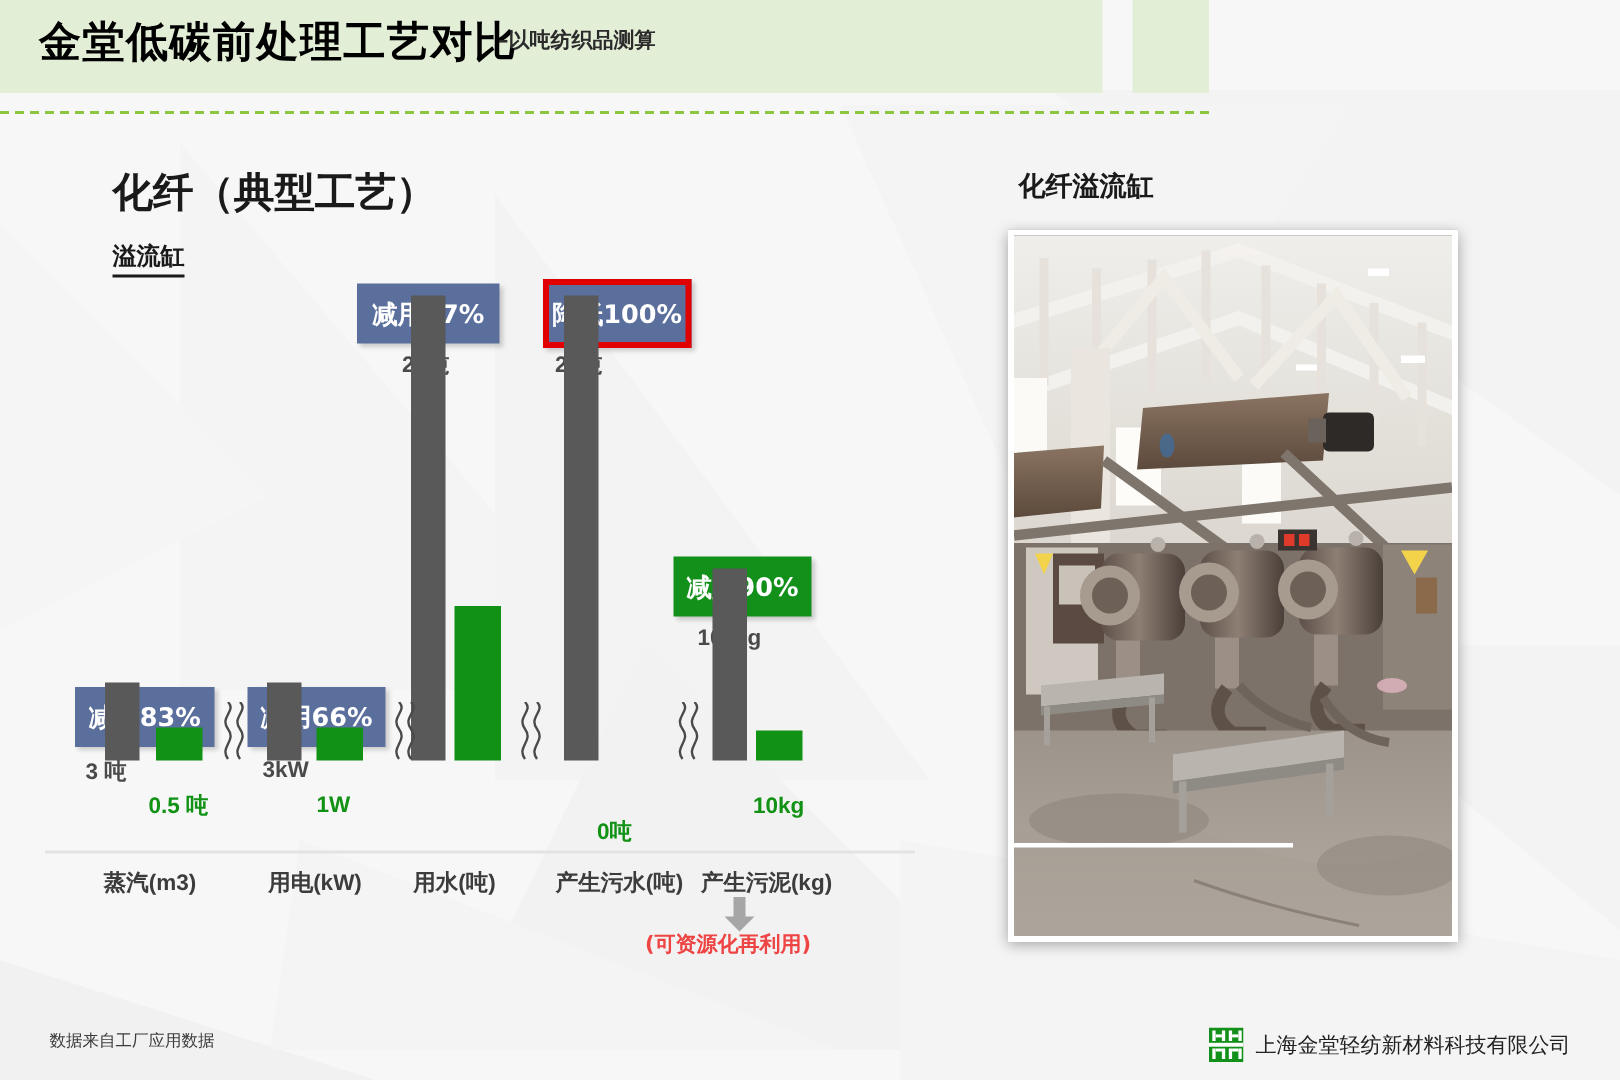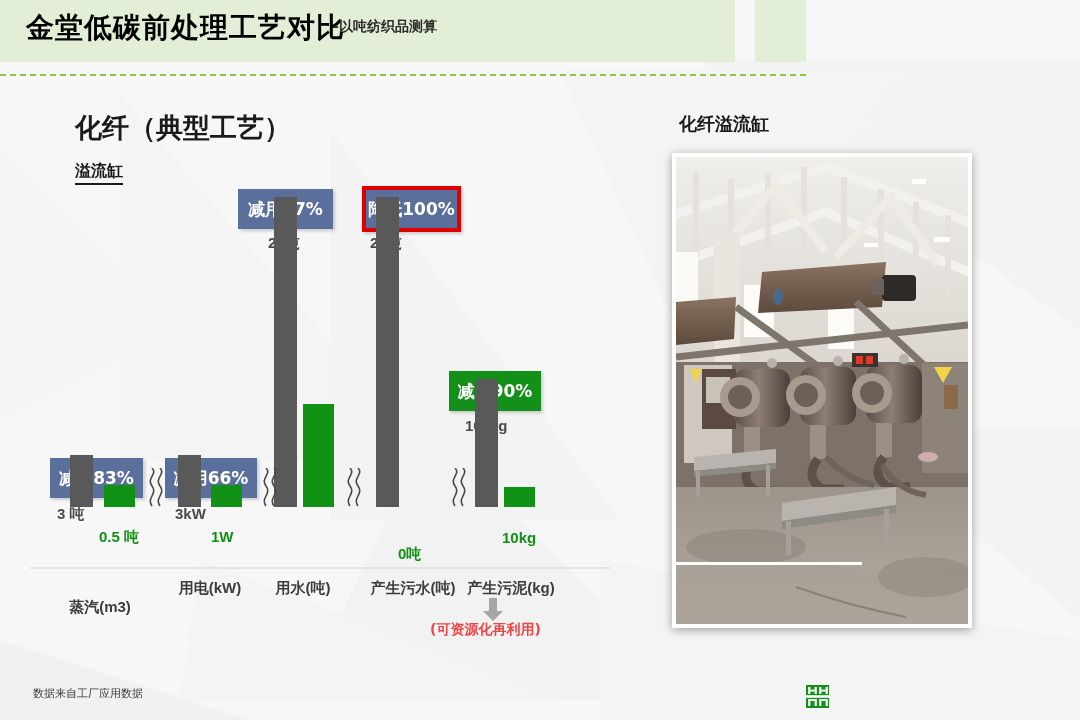--- a/index.html
+++ b/index.html
@@ -104,21 +104,21 @@
 
 <div class="baseline"></div>
 
 <div id="plot">
 
   <div class="badge badge-blue" style="left:50px;top:458px;width:93px;height:40px;">减用83%</div>
   <div class="val-label val-gray" style="left:57px;top:505px;">3 吨</div>
   <div class="val-label val-green" style="left:99px;top:528px;">0.5 吨</div>
   <div class="bar bar-gray" style="left:70px;width:23px;height:52px;bottom:153px;"></div>
   <div class="bar bar-green" style="left:104px;width:31px;height:22px;bottom:153px;"></div>
-  <div class="cat-label" style="left:40px;width:120px;margin-top:19px;">蒸汽(m3)</div>
+  <div class="cat-label" style="left:40px;width:120px;">蒸汽(m3)</div>
 
   <svg class="squiggle" style="left:142px;bottom:152px;" width="26" height="40" viewBox="0 0 26 40">
     <path d="M10 38 C4 30, 16 26, 10 18 C4 10, 16 6, 10 0" stroke="#4a4a4a" stroke-width="1.6" fill="none"></path>
     <path d="M18 38 C12 30, 24 26, 18 18 C12 10, 24 6, 18 0" stroke="#4a4a4a" stroke-width="1.6" fill="none"></path>
   </svg>
 
   <div class="badge badge-blue" style="left:165px;top:458px;width:92px;height:40px;">减用66%</div>
   <div class="val-label val-gray" style="left:175px;top:505px;">3kW</div>
   <div class="val-label val-green" style="left:211px;top:528px;">1W</div>
   <div class="bar bar-gray" style="left:178px;width:23px;height:52px;bottom:153px;"></div>
@@ -321,13 +321,14 @@
       <rect x="19.6" y="2" width="2.2" height="7"></rect>
       <rect x="15.4" y="4.6" width="4.2" height="2"></rect>
       <rect x="2.2" y="14" width="2.2" height="7"></rect>
       <rect x="8.6" y="14" width="2.2" height="7"></rect>
       <rect x="4.4" y="14" width="4.2" height="2"></rect>
       <rect x="13.2" y="14" width="2.2" height="7"></rect>
       <rect x="19.6" y="14" width="2.2" height="7"></rect>
       <rect x="15.4" y="14" width="4.2" height="2"></rect>
     </g>
   </svg>
+  <span id="brand-name">上海金堂轻纺新材料科技有限公司</span>
 </div>
 
 </body></html>

